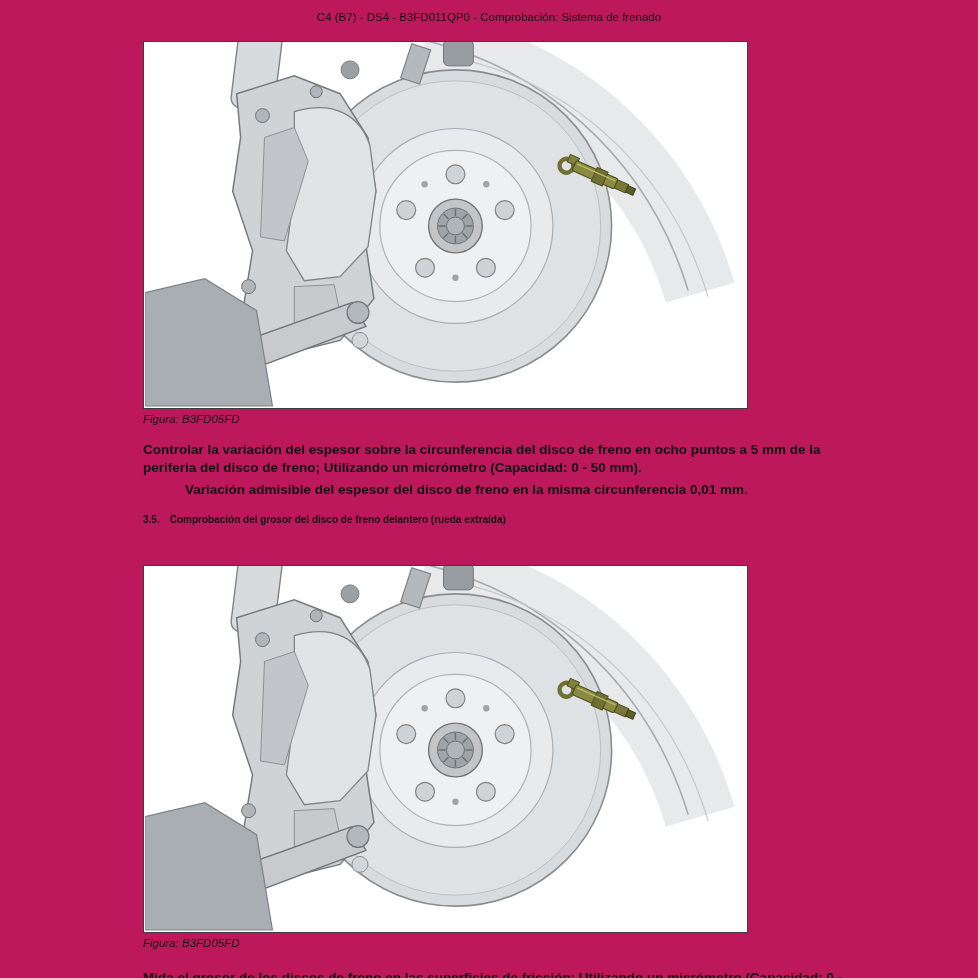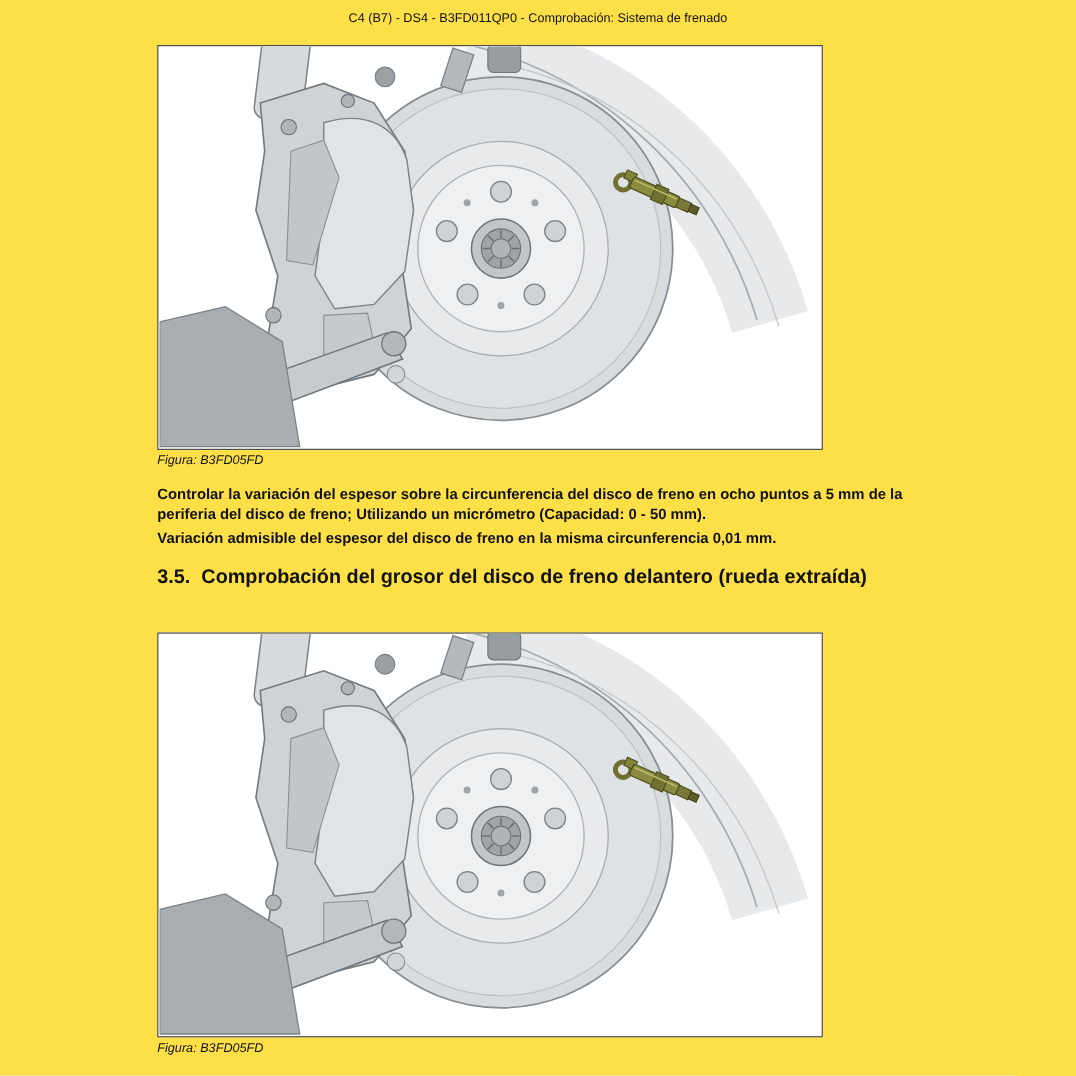--- a/index.html
+++ b/index.html
@@ -5,21 +5,21 @@
   * { margin: 0; padding: 0; box-sizing: border-box; }
   html, body { background: #ffffff; }
   body {
     font-family: "Liberation Sans", "DejaVu Sans", sans-serif;
     color: #1a1a1a;
   }
   .page {
     position: relative;
     width: 978px;
     height: 978px;
-    background: #fde047;
+    background: #be185d;
     overflow: hidden;
   }
   .doc-header {
     padding-top: 11px;
     text-align: center;
     font-size: 11.5px;
     color: #111;
   }
   .content {
     margin-left: 143px;
@@ -40,24 +40,24 @@
     color: #111;
     font-style: italic;
   }
   p.body-text {
     font-size: 13.5px;
     line-height: 1.36;
     color: #111;
     font-weight: bold;
   }
   p.first { margin-top: 16px; }
-  p.tight { margin-top: 3px; }
+  p.tight { margin-top: 3px; margin-left: 42px; }
   h3.section-heading {
     margin-top: 15px;
-    font-size: 18px;
+    font-size: 10px;
     font-weight: bold;
     color: #111;
   }
   h3.section-heading .sec-num { margin-right: 10px; }
   figure.second { margin-top: 40px; }
   p.last { margin-top: 20px; }
   .defs-holder { position: absolute; width: 0; height: 0; overflow: hidden; }
 </style>
 </head>
 <body>

